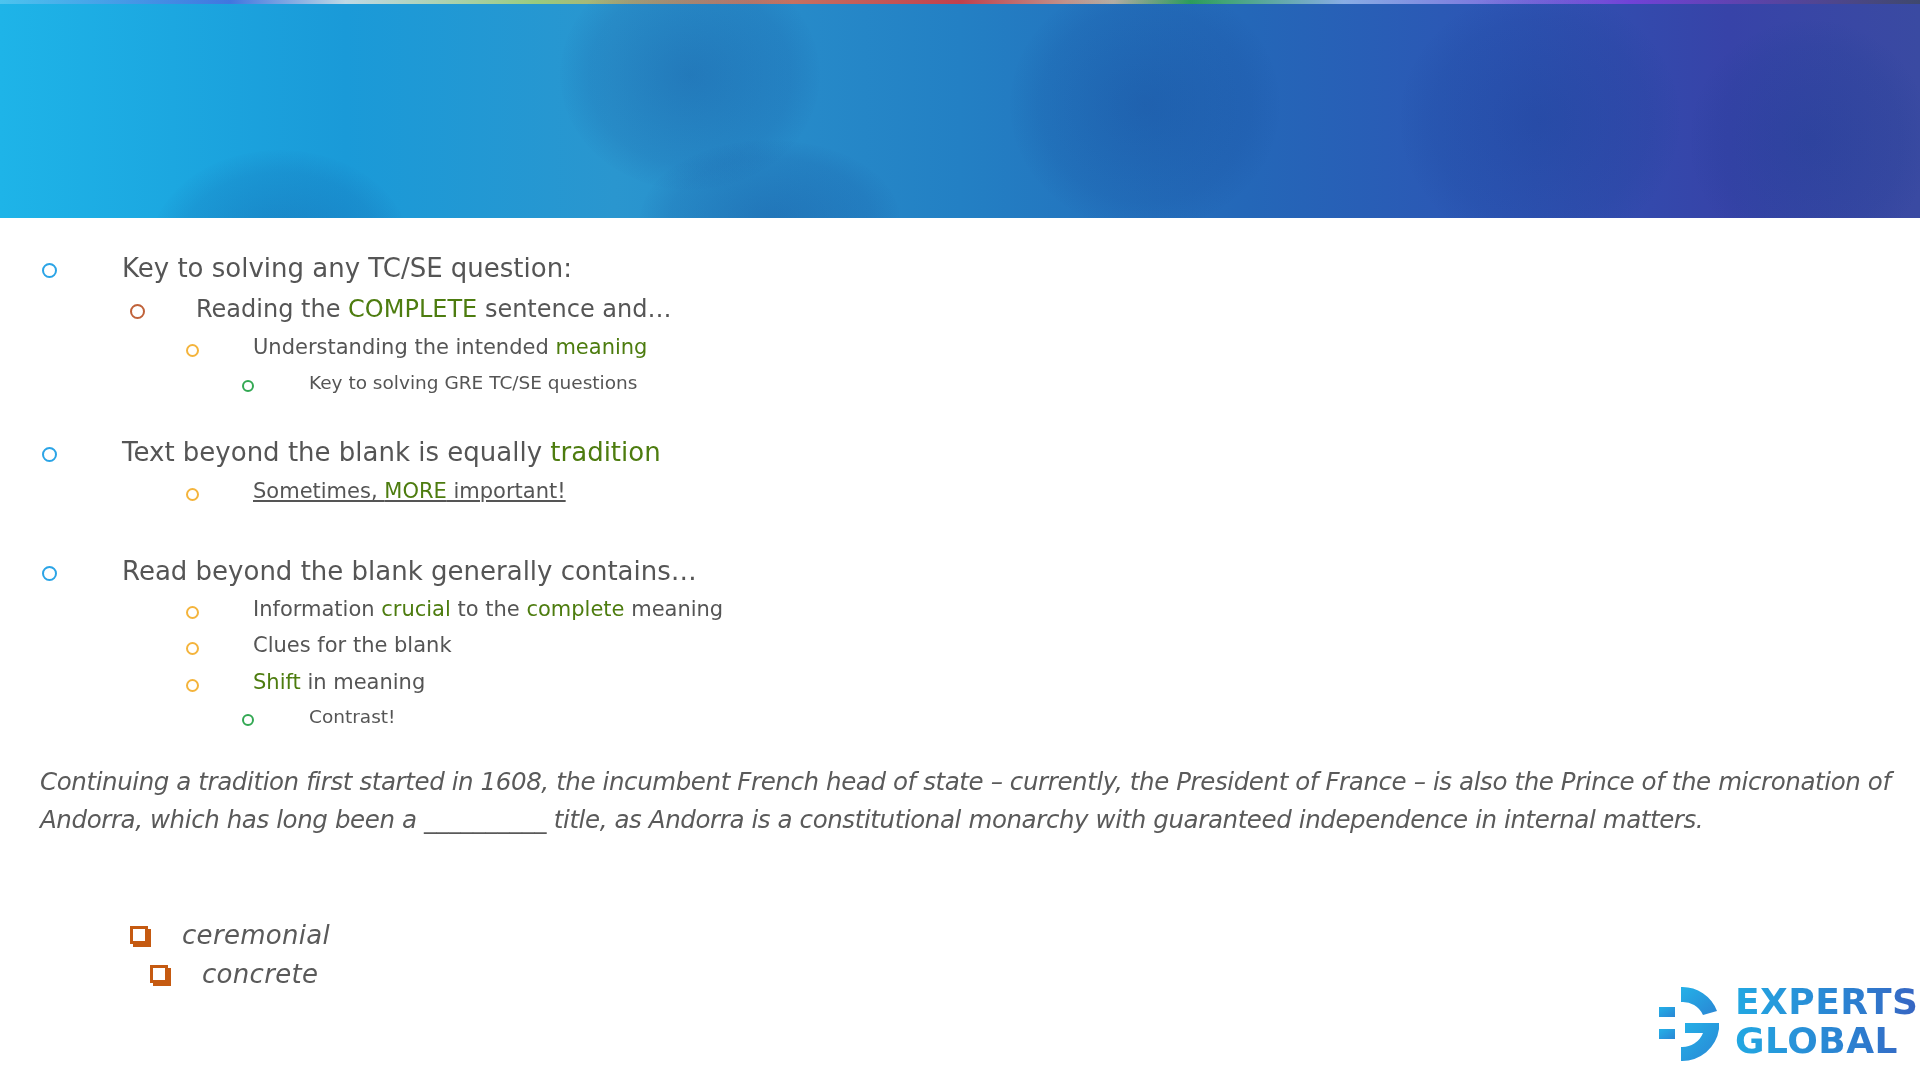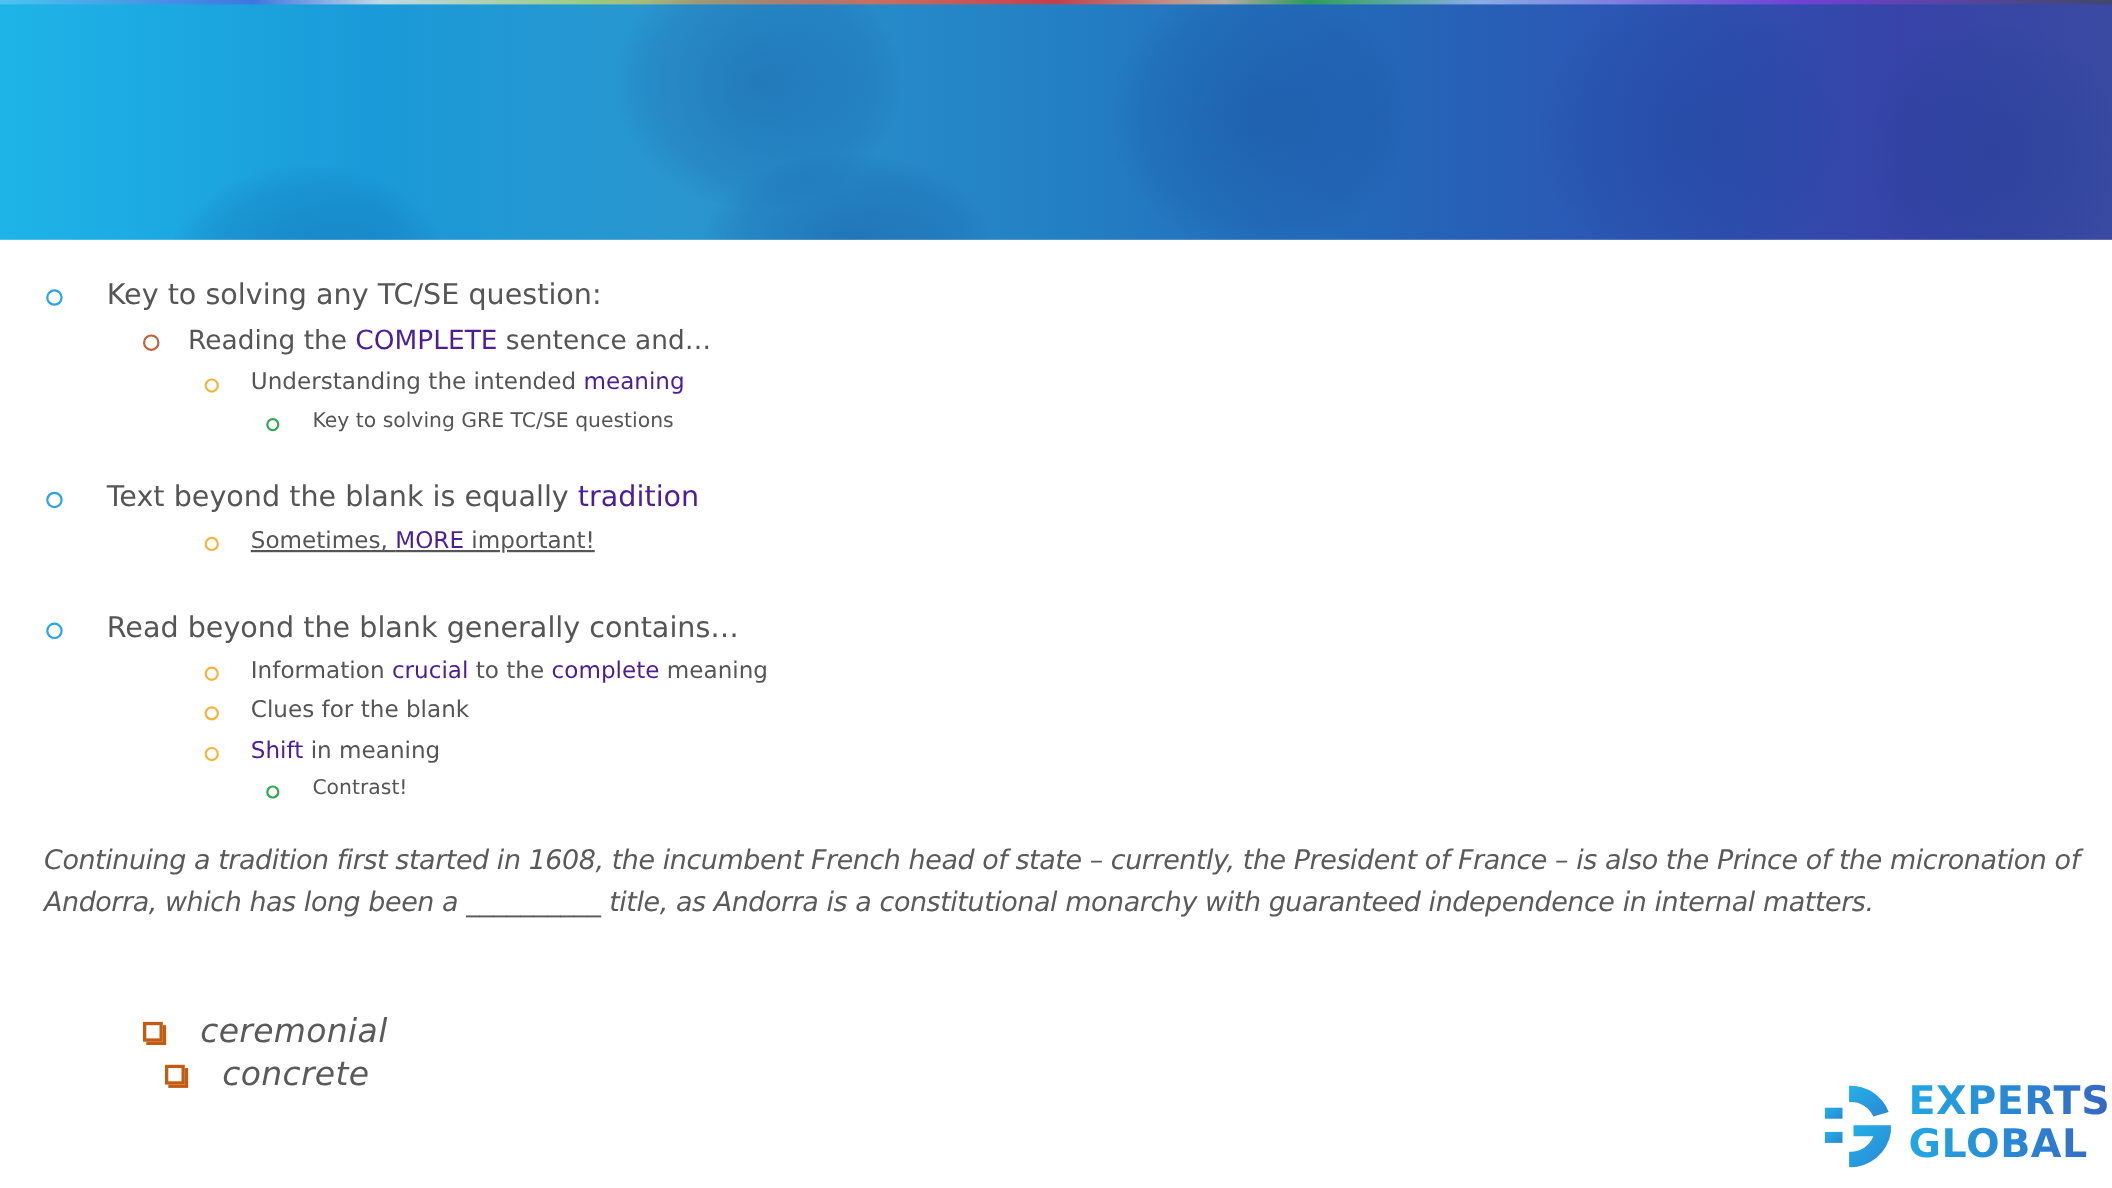--- a/index.html
+++ b/index.html
@@ -35,44 +35,44 @@
     font-family: "DejaVu Sans", sans-serif;
     display: flex; align-items: center;
   }
   .bullet {
     position: absolute; border-radius: 50%; box-sizing: border-box; background: transparent;
   }
   .l1 .bullet { width: 15px; height: 15px; border: 2px solid #2ba4e6; }
   .l2 .bullet { width: 15px; height: 15px; border: 2px solid #c0623a; }
   .l3 .bullet { width: 13px; height: 13px; border: 2px solid #f4b43c; }
   .l4 .bullet { width: 12px; height: 12px; border: 2px solid #33a853; }
-  .txt { position: absolute; color: #555555; }
+  .txt { position: absolute; color: #555555; margin-left: 25px; }
   .l1 .txt { font-size: 26px; }
   .l2 .txt { font-size: 24px; }
   .l3 .txt { font-size: 21px; }
   .l4 .txt { font-size: 18.5px; text-align: right; }
-  .hl { color: #4c1d95; }
+  .hl { color: #4d7c0f; }
   .para {
     position: absolute; left: 40px; top: 763px; width: 1870px;
     font-family: "DejaVu Sans", sans-serif; font-style: italic;
     font-size: 24.5px; line-height: 37.5px; color: #5a5a5a;
     letter-spacing: -0.4px;
   }
   .para .blank { letter-spacing: 0; }
   .option {
     position: absolute; left: 130px; display: flex; align-items: center;
   }
   .checkbox {
     position: relative; width: 18px; height: 18px; margin-right: 34px;
     border: 3px solid #c55a11; box-sizing: border-box; background: #fff;
     box-shadow: 3px 3px 0 #c55a11;
   }
   .option .label {
     font-family: "DejaVu Sans", sans-serif; font-style: italic;
-    font-size: 30px; color: #5a5a5a; letter-spacing: 0.3px;
+    font-size: 26px; color: #5a5a5a; letter-spacing: 0.3px;
   }
   .logo {
     position: absolute; left: 1657px; top: 985px; width: 260px; height: 80px;
   }
   .logo .mark { position: absolute; left: 0; top: 0; width: 64px; height: 78px; }
   .logo .wordmark {
     position: absolute; left: 78px; top: -3px;
     font-family: "DejaVu Sans", sans-serif; font-weight: bold;
     font-size: 36px; line-height: 39px; letter-spacing: 0.5px;
     background: linear-gradient(90deg, #22a8e2 0%, #2c7fd0 60%, #3a5fbf 100%);

